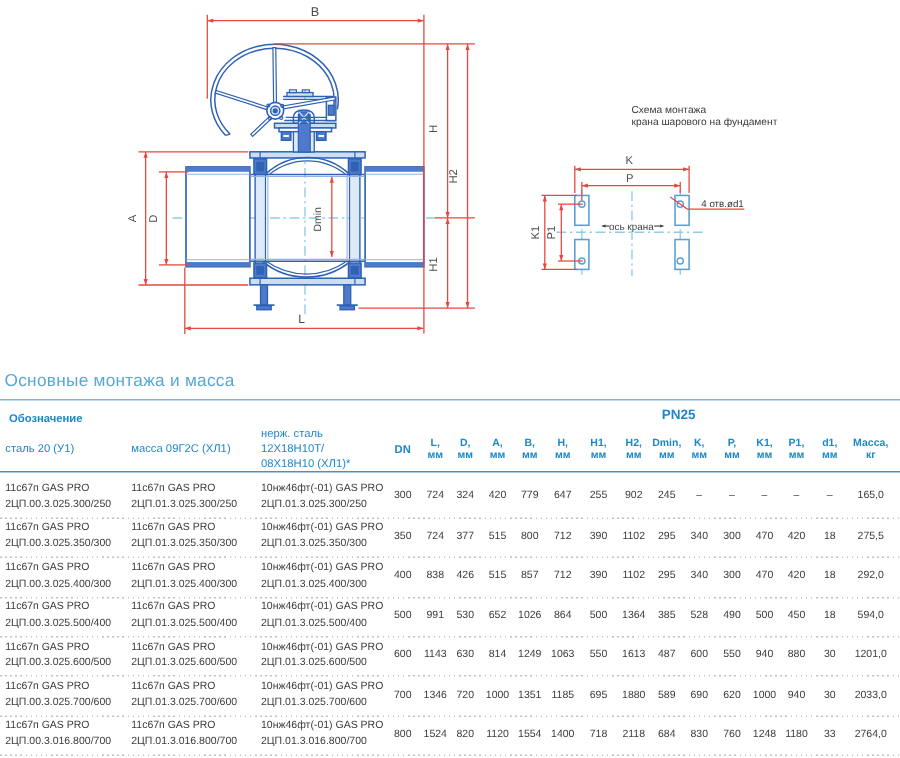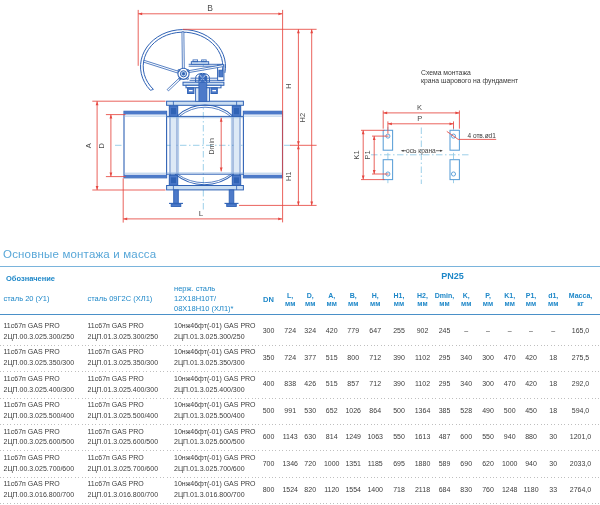--- a/index.html
+++ b/index.html
@@ -177,21 +177,21 @@
 <line x1="401.8" y1="150.7" x2="406.2" y2="150.7" stroke="#454545" stroke-width="0.75" stroke-linecap="butt"></line>
 <polygon points="400.8,150.7 403.7,149.7 403.7,151.7" fill="#454545"></polygon>
 <line x1="436.0" y1="150.7" x2="441.8" y2="150.7" stroke="#454545" stroke-width="0.75" stroke-linecap="butt"></line>
 <polygon points="442.9,150.7 440.0,149.7 440.0,151.7" fill="#454545"></polygon>
 </svg>
 <div style="position:absolute;left:3px;top:248.3px;font-size:11.5px;line-height:12px;color:#58a7d8;letter-spacing:0.18px;white-space:nowrap;">Основные монтажа и масса</div>
 <div style="position:absolute;left:0;top:265.8px;width:600px;height:1.2px;background:#7ab4dc;"></div>
 <div style="position:absolute;top:274.65px;left:6px;font-size:7.5px;line-height:7.5px;color:#1d87c8;font-weight:bold;white-space:nowrap;">Обозначение</div>
 <div style="position:absolute;top:271.88px;left:432.5px;width:40px;text-align:center;font-size:9px;line-height:9px;color:#1d87c8;font-weight:bold;white-space:nowrap;">PN25</div>
 <div style="position:absolute;top:295.15px;left:3.5px;font-size:7.5px;line-height:7.5px;color:#1d87c8;font-weight:normal;white-space:nowrap;">сталь 20 (У1)</div>
-<div style="position:absolute;top:295.15px;left:87.5px;font-size:7.5px;line-height:7.5px;color:#1d87c8;font-weight:normal;white-space:nowrap;">сталь 09Г2С (ХЛ1)</div>
+<div style="position:absolute;top:295.15px;left:87.5px;font-size:7.5px;line-height:7.5px;color:#1d87c8;font-weight:normal;white-space:nowrap;">масса 09Г2С (ХЛ1)</div>
 <div style="position:absolute;left:174px;top:284.48px;font-size:7.5px;line-height:9.85px;color:#1d87c8;white-space:nowrap;">нерж. сталь<br>12Х18Н10Т/<br>08Х18Н10 (ХЛ1)*</div>
 <div style="position:absolute;top:296.15px;left:256.5px;width:24px;text-align:center;font-size:7.5px;line-height:7.5px;color:#1d87c8;font-weight:bold;white-space:nowrap;">DN</div>
 <div style="position:absolute;left:273.2px;top:291.67px;width:34px;text-align:center;font-size:7px;line-height:8.8px;color:#1d87c8;font-weight:bold;white-space:nowrap;">L,<br>мм</div>
 <div style="position:absolute;left:293.2px;top:291.67px;width:34px;text-align:center;font-size:7px;line-height:8.8px;color:#1d87c8;font-weight:bold;white-space:nowrap;">D,<br>мм</div>
 <div style="position:absolute;left:314.7px;top:291.67px;width:34px;text-align:center;font-size:7px;line-height:8.8px;color:#1d87c8;font-weight:bold;white-space:nowrap;">A,<br>мм</div>
 <div style="position:absolute;left:336.2px;top:291.67px;width:34px;text-align:center;font-size:7px;line-height:8.8px;color:#1d87c8;font-weight:bold;white-space:nowrap;">B,<br>мм</div>
 <div style="position:absolute;left:358.2px;top:291.67px;width:34px;text-align:center;font-size:7px;line-height:8.8px;color:#1d87c8;font-weight:bold;white-space:nowrap;">H,<br>мм</div>
 <div style="position:absolute;left:382.0px;top:291.67px;width:34px;text-align:center;font-size:7px;line-height:8.8px;color:#1d87c8;font-weight:bold;white-space:nowrap;">H1,<br>мм</div>
 <div style="position:absolute;left:405.5px;top:291.67px;width:34px;text-align:center;font-size:7px;line-height:8.8px;color:#1d87c8;font-weight:bold;white-space:nowrap;">H2,<br>мм</div>
 <div style="position:absolute;left:427.5px;top:291.67px;width:34px;text-align:center;font-size:7px;line-height:8.8px;color:#1d87c8;font-weight:bold;white-space:nowrap;">Dmin,<br>мм</div>

